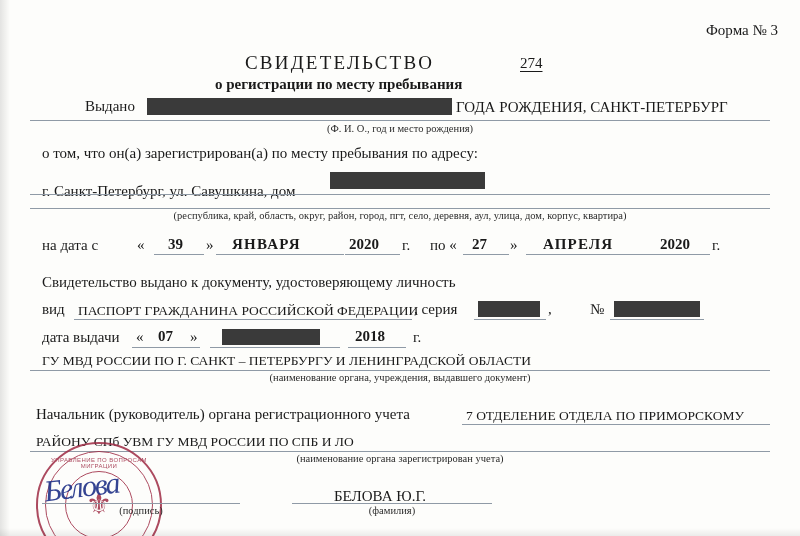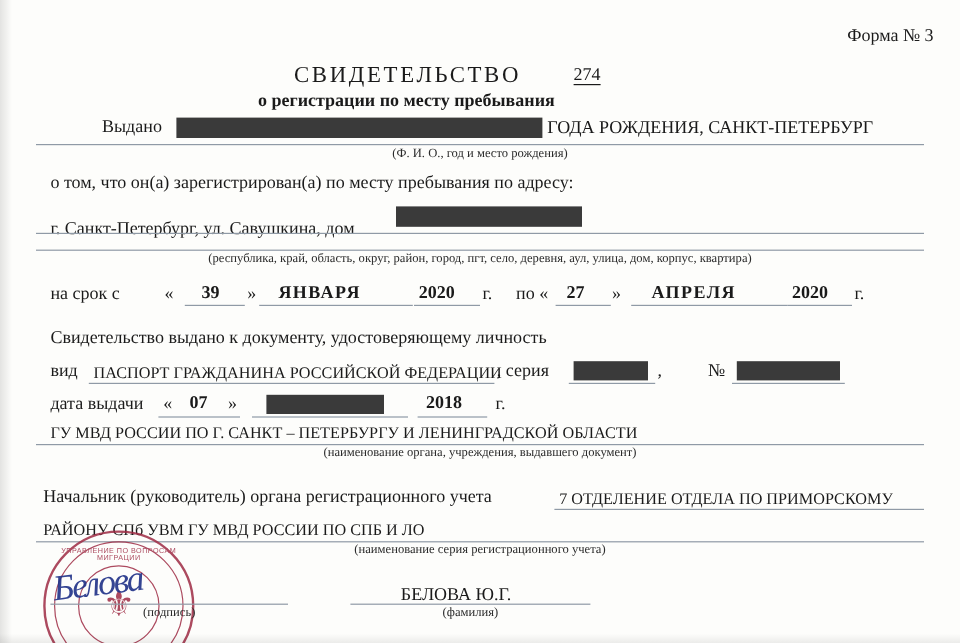--- a/index.html
+++ b/index.html
@@ -53,20 +53,21 @@
     letter-spacing: 2.2px;
     font-weight: normal;
   }
   .title-sub {
     font-size: 15px;
   }
   .num-274 {
     font-size: 15px;
     text-decoration: underline;
     text-underline-offset: 3px;
+    margin-left: 42px;
   }
   .spaced { letter-spacing: 1.2px; }
   
   .stamp {
     position: absolute;
     width: 122px;
     height: 122px;
     left: 36px;
     top: 442px;
     border-radius: 50%;
@@ -149,21 +150,21 @@
   <div class="abs caption" style="left:30px; top:123px; width:740px;">(Ф. И. О., год и место рождения)</div>
 
   <div class="abs txt" style="left:42px; top:145px;">о том, что он(а) зарегистрирован(а) по месту пребывания по адресу:</div>
 
   <div class="abs txt" style="left:42px; top:172px;margin-top:11px;">г. Санкт-Петербург, ул. Савушкина, дом</div>
   <div class="abs redact" style="left:330px; top:172px; width:155px; height:17px;"></div>
   <div class="rule" style="left:30px; top:194px; width:740px;"></div>
   <div class="rule" style="left:30px; top:208px; width:740px;"></div>
   <div class="abs caption" style="left:30px; top:210px; width:740px;">(республика, край, область, округ, район, город, пгт, село, деревня, аул, улица, дом, корпус, квартира)</div>
 
-  <div class="abs txt" style="left:42px; top:237px;">на срок с</div>
+  <div class="abs txt" style="left:42px; top:237px;">на дата с</div>
   <div class="abs txt" style="left:137px; top:237px;">«</div>
   <div class="abs txt bold" style="left:168px; top:236px;">39</div>
   <div class="abs txt" style="left:206px; top:237px;">»</div>
   <div class="abs txt bold spaced" style="left:232px; top:236px;">ЯНВАРЯ</div>
   <div class="abs txt bold" style="left:349px; top:236px;">2020</div>
   <div class="abs txt" style="left:402px; top:237px;">г.</div>
   <div class="abs txt" style="left:430px; top:237px;">по «</div>
   <div class="abs txt bold" style="left:472px; top:236px;">27</div>
   <div class="abs txt" style="left:510px; top:237px;">»</div>
   <div class="abs txt bold spaced" style="left:543px; top:236px;">АПРЕЛЯ</div>
@@ -203,21 +204,21 @@
 
   <div class="abs txt-sm" style="left:42px; top:353px;">ГУ  МВД  РОССИИ  ПО  Г. САНКТ – ПЕТЕРБУРГУ  И  ЛЕНИНГРАДСКОЙ ОБЛАСТИ</div>
   <div class="rule" style="left:30px; top:370px; width:740px;"></div>
   <div class="abs caption" style="left:30px; top:372px; width:740px;">(наименование органа, учреждения, выдавшего документ)</div>
 
   <div class="abs txt" style="left:36px; top:406px;">Начальник (руководитель) органа регистрационного учета</div>
   <div class="abs txt-sm" style="left:466px; top:408px;">7 ОТДЕЛЕНИЕ ОТДЕЛА  ПО ПРИМОРСКОМУ</div>
   <div class="rule" style="left:462px; top:424px; width:308px;"></div>
   <div class="abs txt-sm" style="left:36px; top:434px;">РАЙОНУ СПб УВМ  ГУ  МВД  РОССИИ  ПО СПБ  И  ЛО</div>
   <div class="rule" style="left:30px; top:451px; width:740px;"></div>
-  <div class="abs caption" style="left:30px; top:453px; width:740px;">(наименование серия регистрационного учета)</div>
+  <div class="abs caption" style="left:30px; top:453px; width:740px;">(наименование органа зарегистрирован учета)</div>
 
   <div class="stamp">
     <div class="stamp-text-top">УПРАВЛЕНИЕ ПО ВОПРОСАМ МИГРАЦИИ</div>
     <div class="stamp-emblem">⚜</div>
 
   </div>
 
   <div class="signature">Белова</div>
 
   <div class="rule" style="left:42px; top:503px; width:198px;"></div>

